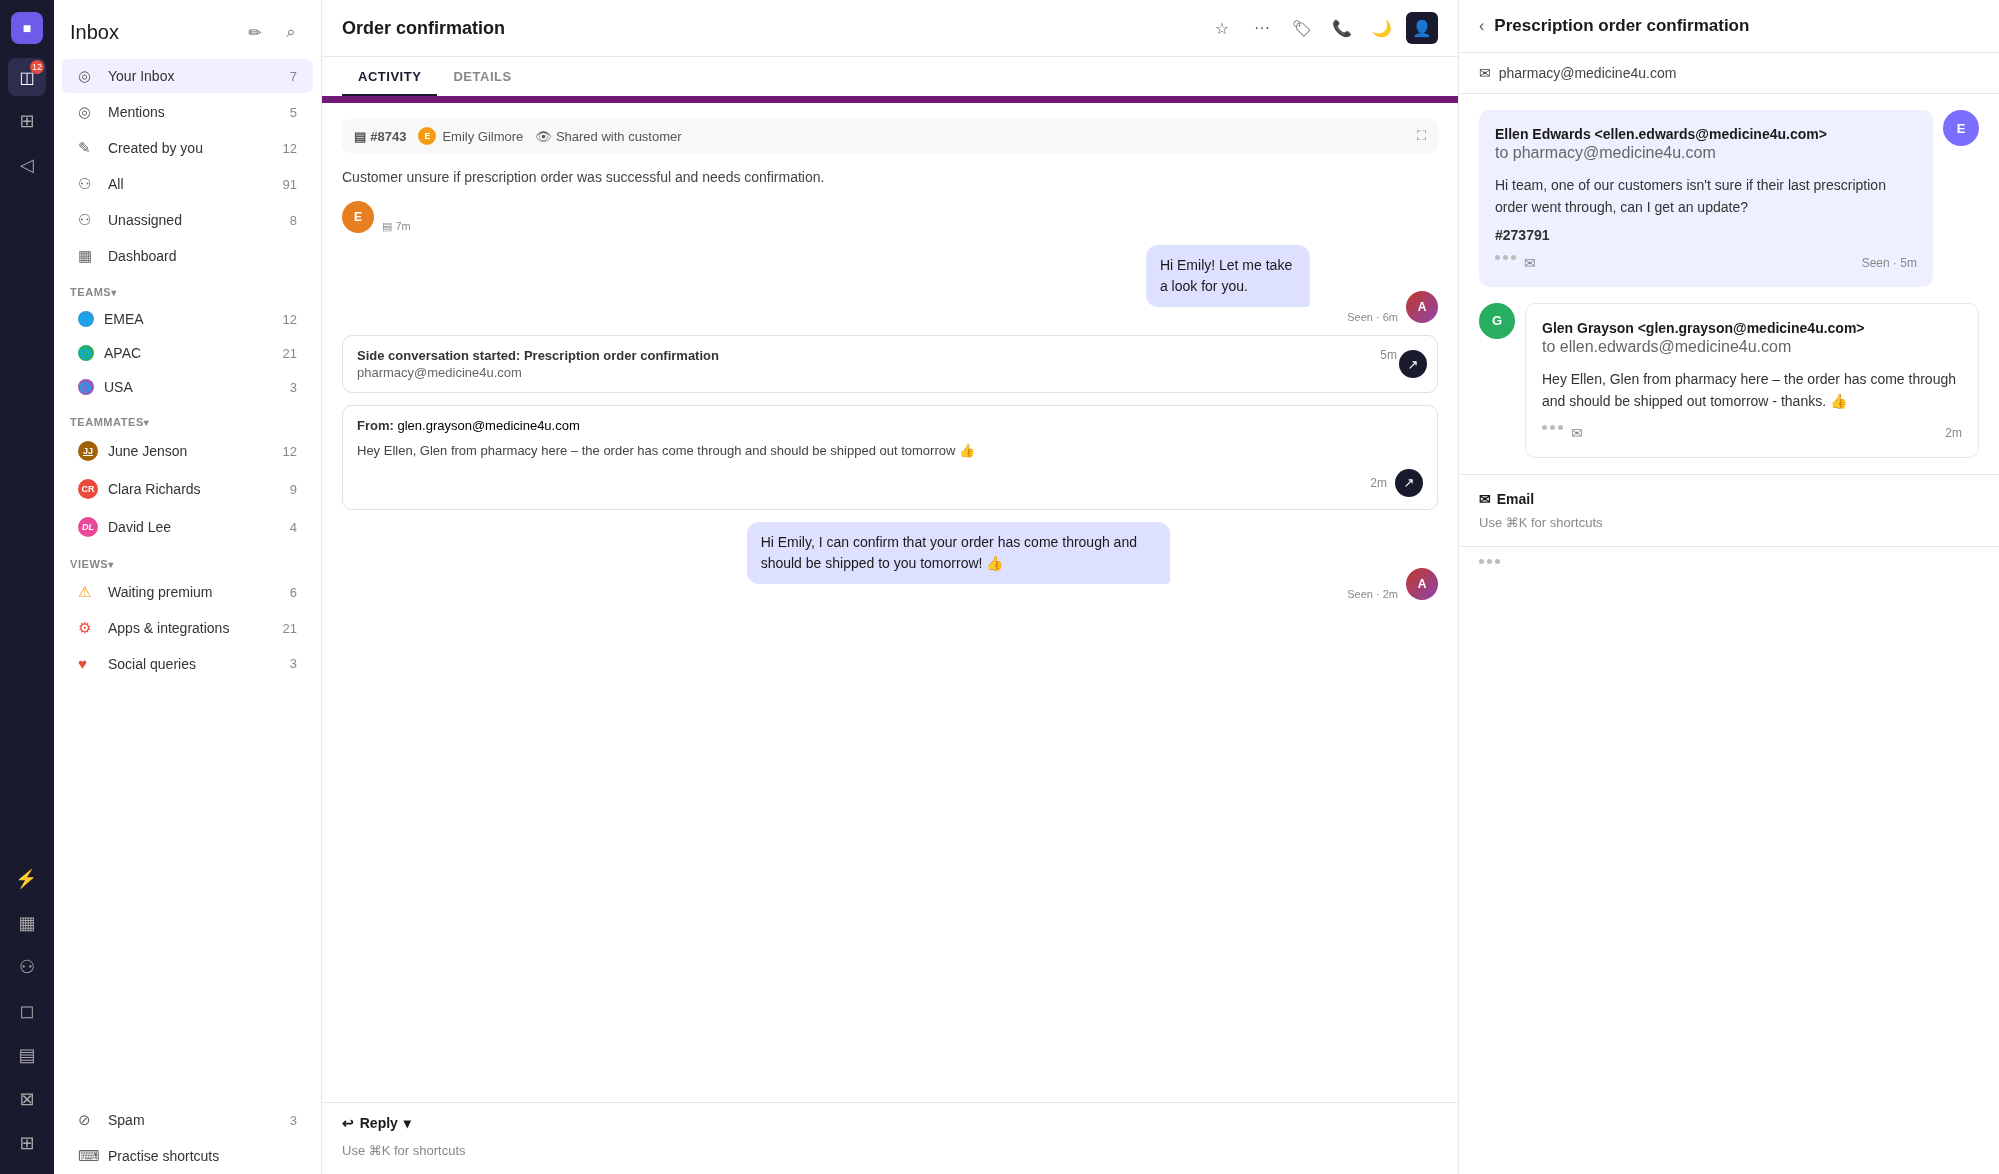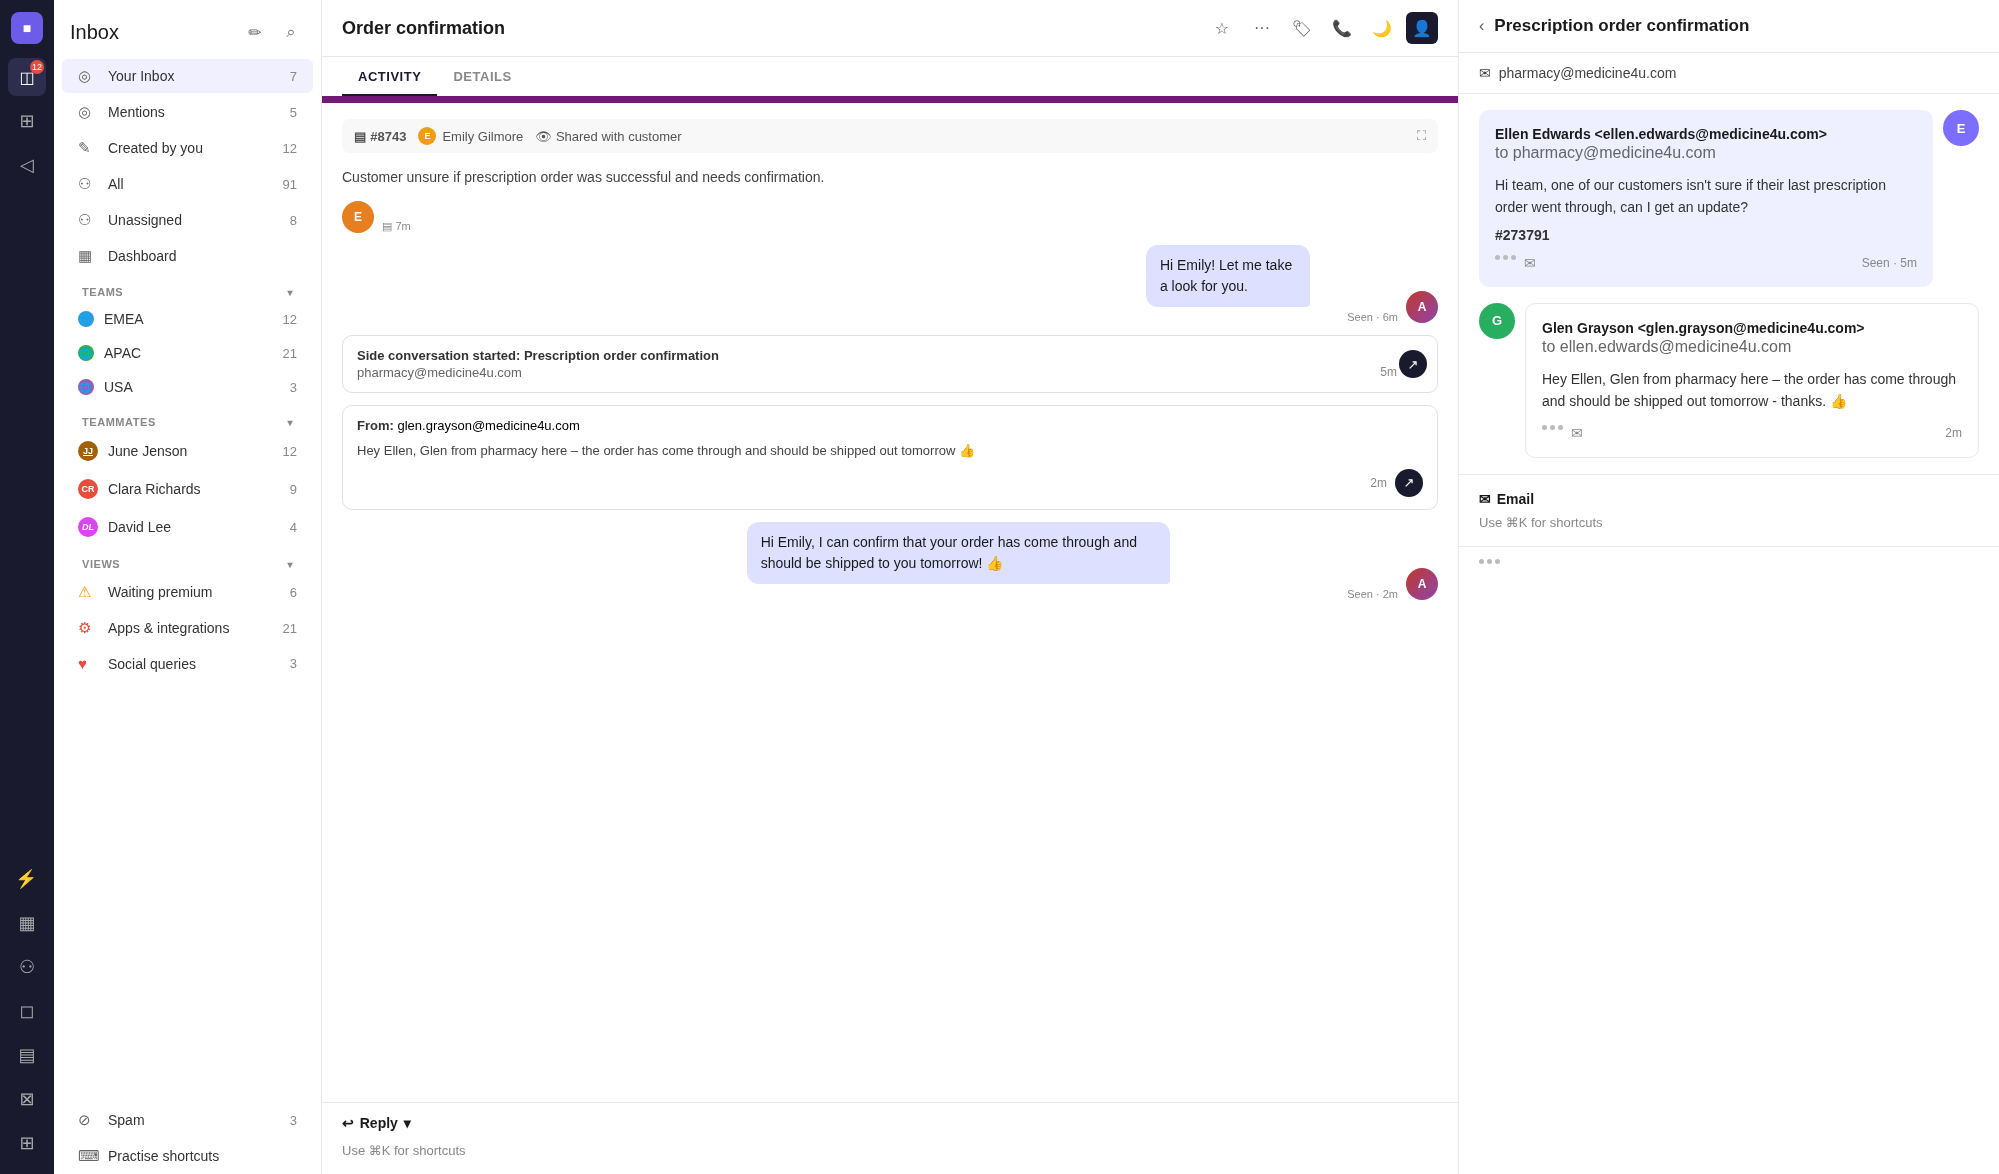--- a/index.html
+++ b/index.html
@@ -91,22 +91,21 @@
       color: #333;
       font-size: 14px;
     }
     .sidebar-nav-item.active { background: #f0f0ff; }
     .sidebar-nav-item .nav-icon { width: 20px; margin-right: 10px; color: #666; font-size: 15px; }
     .sidebar-nav-item .nav-label { flex: 1; }
     .sidebar-nav-item .nav-count { color: #888; font-size: 13px; }
     .sidebar-section-header {
       display: flex;
       align-items: center;
-      justify-content: space-between;
-      padding: 12px 28px 4px;
+      padding: 12px 16px 4px;
       font-size: 11px;
       font-weight: 700;
       color: #888;
       letter-spacing: 0.05em;
       text-transform: uppercase;
       cursor: pointer;
     }
     .sidebar-section-header .chevron { font-size: 10px; }
     .team-dot {
       width: 16px; height: 16px;
@@ -248,21 +247,21 @@
 
     .side-conv-card {
       border: 1px solid #e0e0e0;
       border-radius: 10px;
       padding: 12px 14px;
       font-size: 13px;
       position: relative;
     }
     .side-conv-title { font-weight: 600; color: #333; margin-bottom: 2px; }
     .side-conv-email { color: #666; }
-    .side-conv-time { position: absolute; top: 29px; right: 40px; color: #888; font-size: 12px; }
+    .side-conv-time { position: absolute; top: 12px; right: 40px; color: #888; font-size: 12px; }
     .side-conv-arrow {
       position: absolute; top: 50%; right: 10px; transform: translateY(-50%);
       width: 28px; height: 28px;
       background: #1a1a2e; color: white;
       border-radius: 50%;
       display: flex; align-items: center; justify-content: center;
       font-size: 13px;
       cursor: pointer;
     }
 
@@ -495,21 +494,21 @@
     <span class="avatar-small" style="background:#a16207;text-decoration:underline;">JJ</span>
     <span class="nav-label">June Jenson</span>
     <span class="nav-count">12</span>
   </div>
   <div class="sidebar-nav-item">
     <span class="avatar-small" style="background:#e74c3c;">CR</span>
     <span class="nav-label">Clara Richards</span>
     <span class="nav-count">9</span>
   </div>
   <div class="sidebar-nav-item">
-    <span class="avatar-small" style="background:#d946ef;font-style:italic;">DL</span>
+    <span class="avatar-small" style="background:#ec4899;font-style:italic;">DL</span>
     <span class="nav-label">David Lee</span>
     <span class="nav-count">4</span>
   </div>
 
   <div class="sidebar-section-header">
     <span>VIEWS</span>
     <span class="chevron">▾</span>
   </div>
   <div class="sidebar-nav-item">
     <span class="nav-icon" style="color:#f39c12;">⚠</span>

